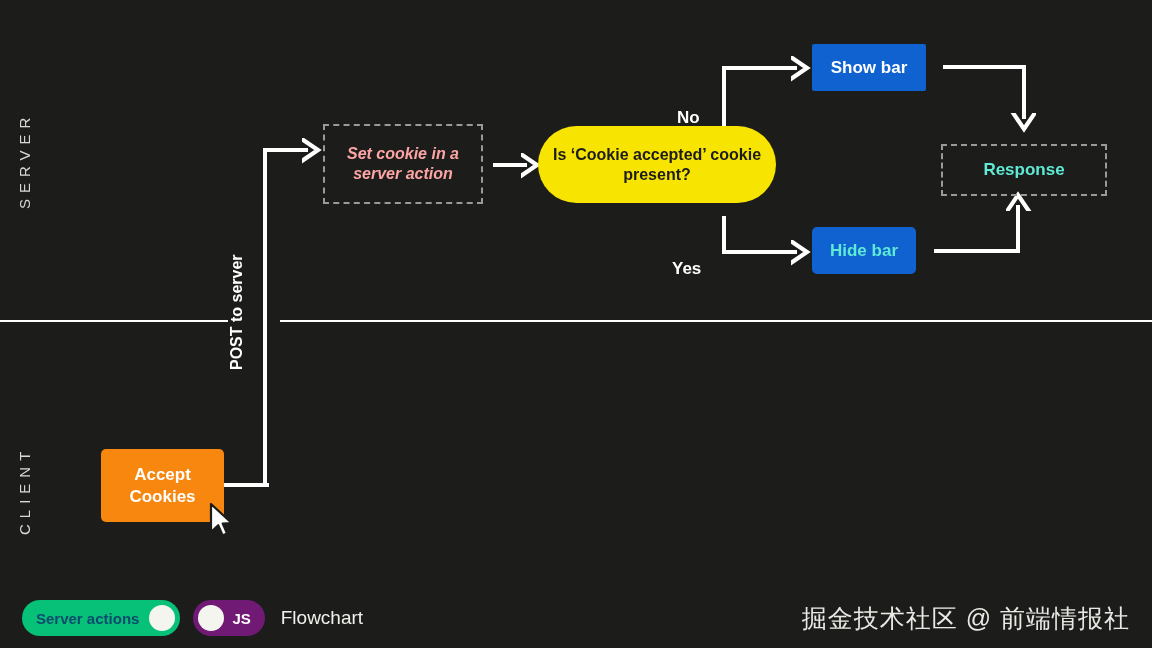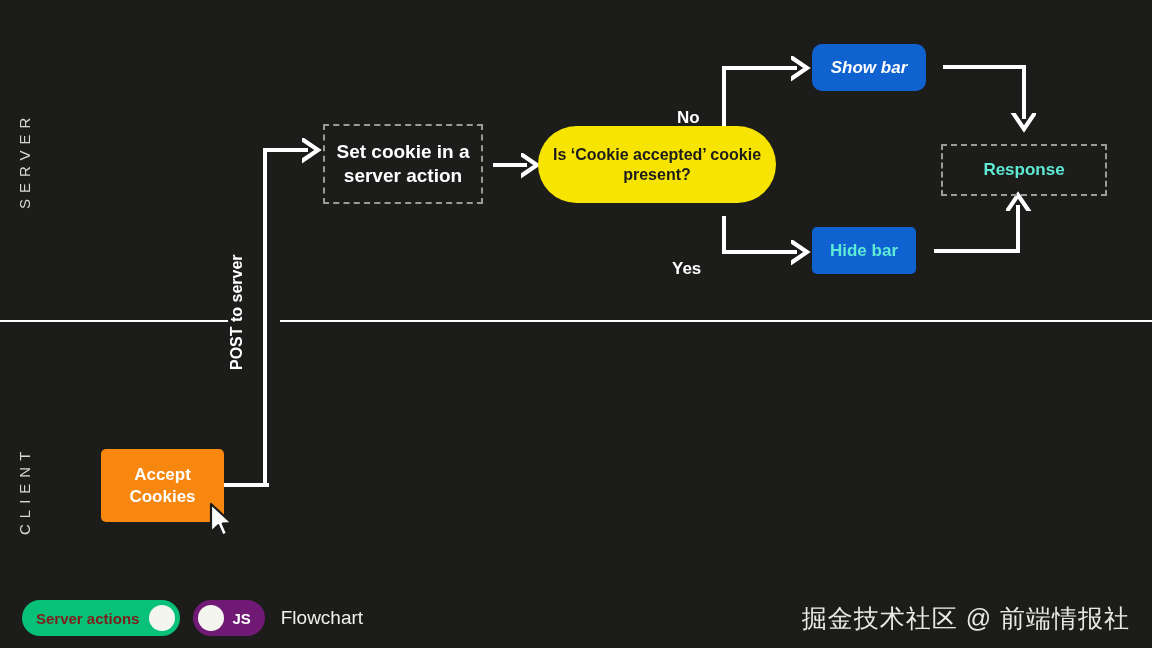--- a/index.html
+++ b/index.html
@@ -51,41 +51,41 @@
     justify-content: center;
     text-align: center;
     box-sizing: border-box;
     font-weight: bold;
     line-height: 1.25;
   }
 
   #node-set-cookie {
     left: 323px; top: 124px; width: 160px; height: 80px;
     border: 2px dashed #9a9a96;
-    color: #ffffff;
-    font-size: 19px;
+    color: #fca5a5;
+    font-size: 16px;
     padding: 4px 10px;
+    font-style: italic;
   }
 
   #node-decision {
     left: 538px; top: 126px; width: 238px; height: 77px;
     background: #f7e400;
     color: #1c1c1a;
     border-radius: 39px;
     font-size: 16px;
     padding: 4px 14px;
   }
 
   #node-show-bar {
     left: 812px; top: 44px; width: 114px; height: 47px;
     background: #0f62d0;
     color: #ffffff;
-    border-radius: 10px;
-    font-size: 17px;
-    font-style: italic;
+    border-radius: 2px;
+    font-size: 17px;
   }
 
   #node-hide-bar {
     left: 812px; top: 227px; width: 104px; height: 47px;
     background: #0f62d0;
     color: #5eead4;
     border-radius: 5px;
     font-size: 17px;
   }
 
@@ -168,21 +168,21 @@
     height: 36px;
     border-radius: 18px;
     box-sizing: border-box;
   }
   #toggle-server-actions {
     background: #06c177;
     padding: 0 5px 0 14px;
     gap: 10px;
   }
   #toggle-server-actions .toggle-text {
-    color: #7f1d1d;
+    color: #0c4a6e;
     font-size: 15px;
     font-weight: bold;
     white-space: nowrap;
   }
   #toggle-js {
     background: #701a75;
     padding: 0 14px 0 5px;
     gap: 8px;
     margin-left: 13px;
   }

